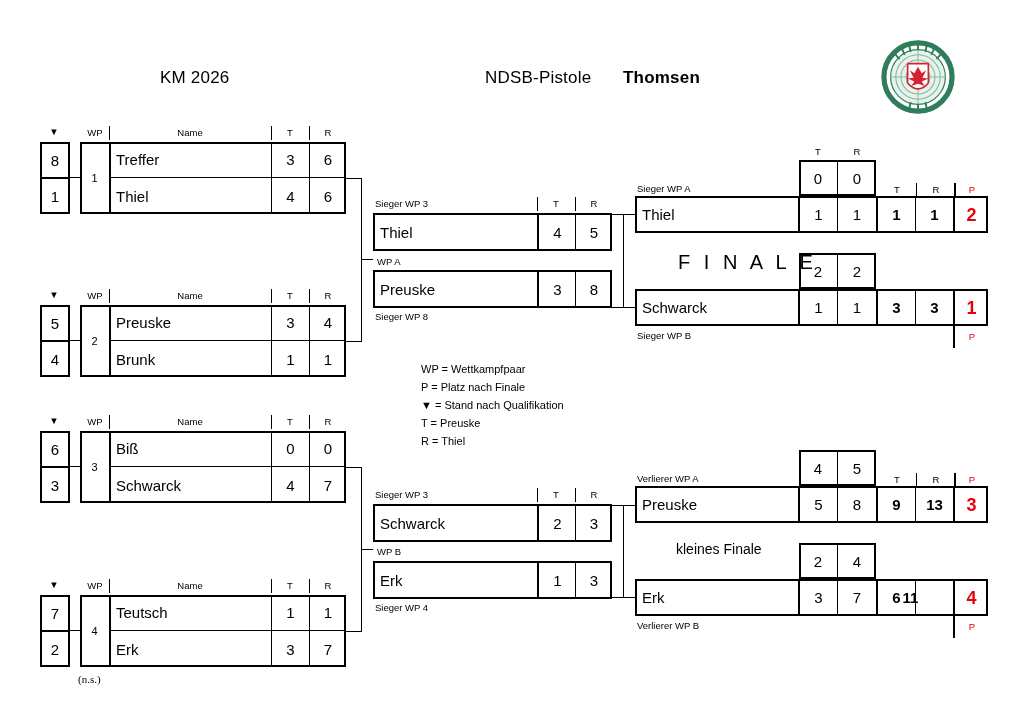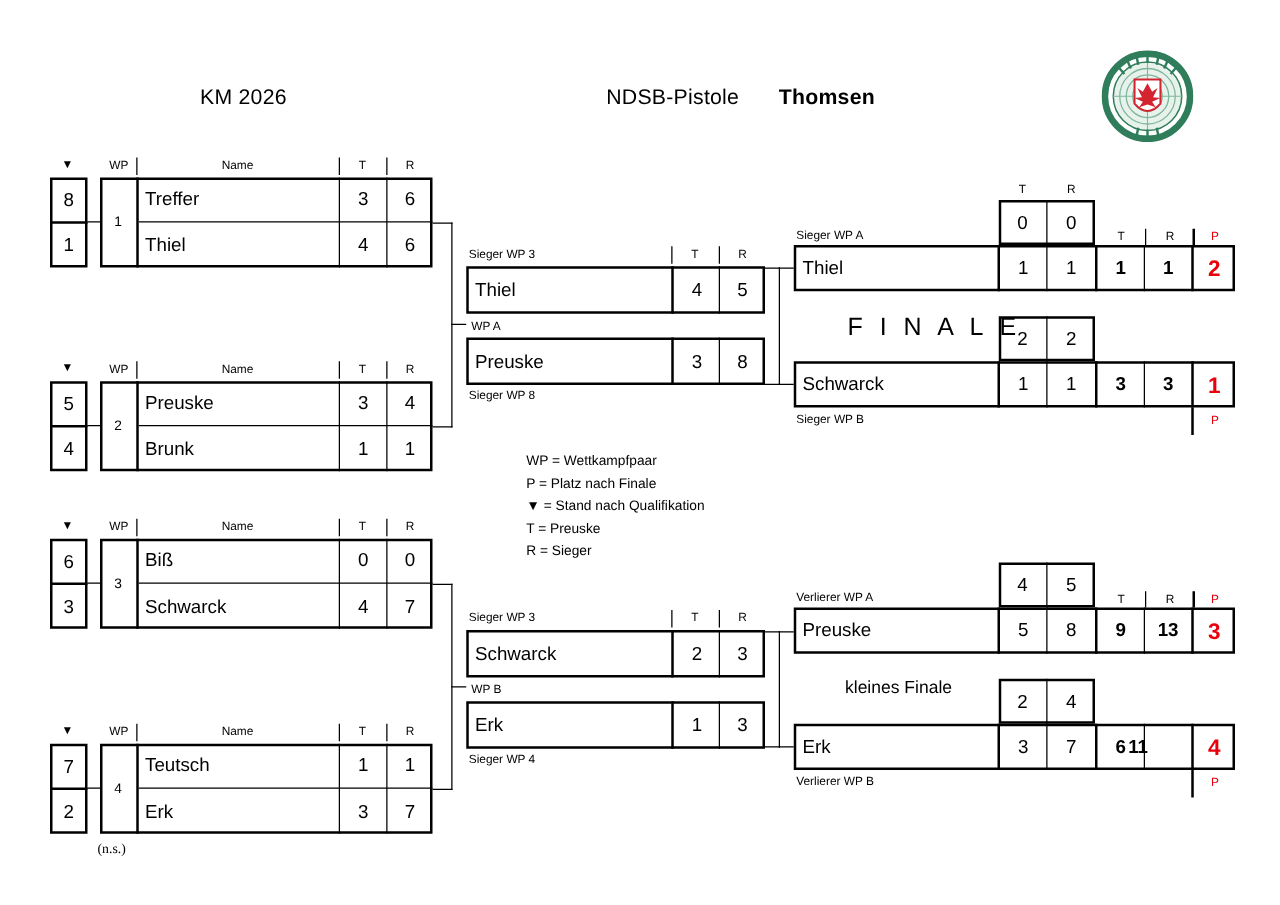--- a/index.html
+++ b/index.html
@@ -263,21 +263,21 @@
   <div class="abs cellnum" style="left:576px;top:561px;width:36px;height:38px;">3</div>
 
   <div class="abs hdrL" style="left:375px;top:602px;">Sieger  WP 4</div>
 </div>
 
 <div class="abs legend" style="left:421px;top:360px;">
   <div>WP = Wettkampfpaar</div>
   <div>P = Platz nach Finale</div>
   <div>▼ = Stand nach Qualifikation</div>
   <div>T = Preuske</div>
-  <div>R = Sieger</div>
+  <div>R = Thiel</div>
 </div>
 
 <div class="abs hline" style="left:612px;top:214px;width:12px;height:1px;"></div>
 <div class="abs hline" style="left:612px;top:307px;width:12px;height:1px;"></div>
 <div class="abs vline" style="left:623px;top:214px;width:1px;height:94px;"></div>
 <div class="abs hline" style="left:623px;top:214px;width:12px;height:1px;"></div>
 <div class="abs hline" style="left:623px;top:307px;width:12px;height:1px;"></div>
 
 <div class="abs hline" style="left:612px;top:505px;width:12px;height:1px;"></div>
 <div class="abs hline" style="left:612px;top:597px;width:12px;height:1px;"></div>

